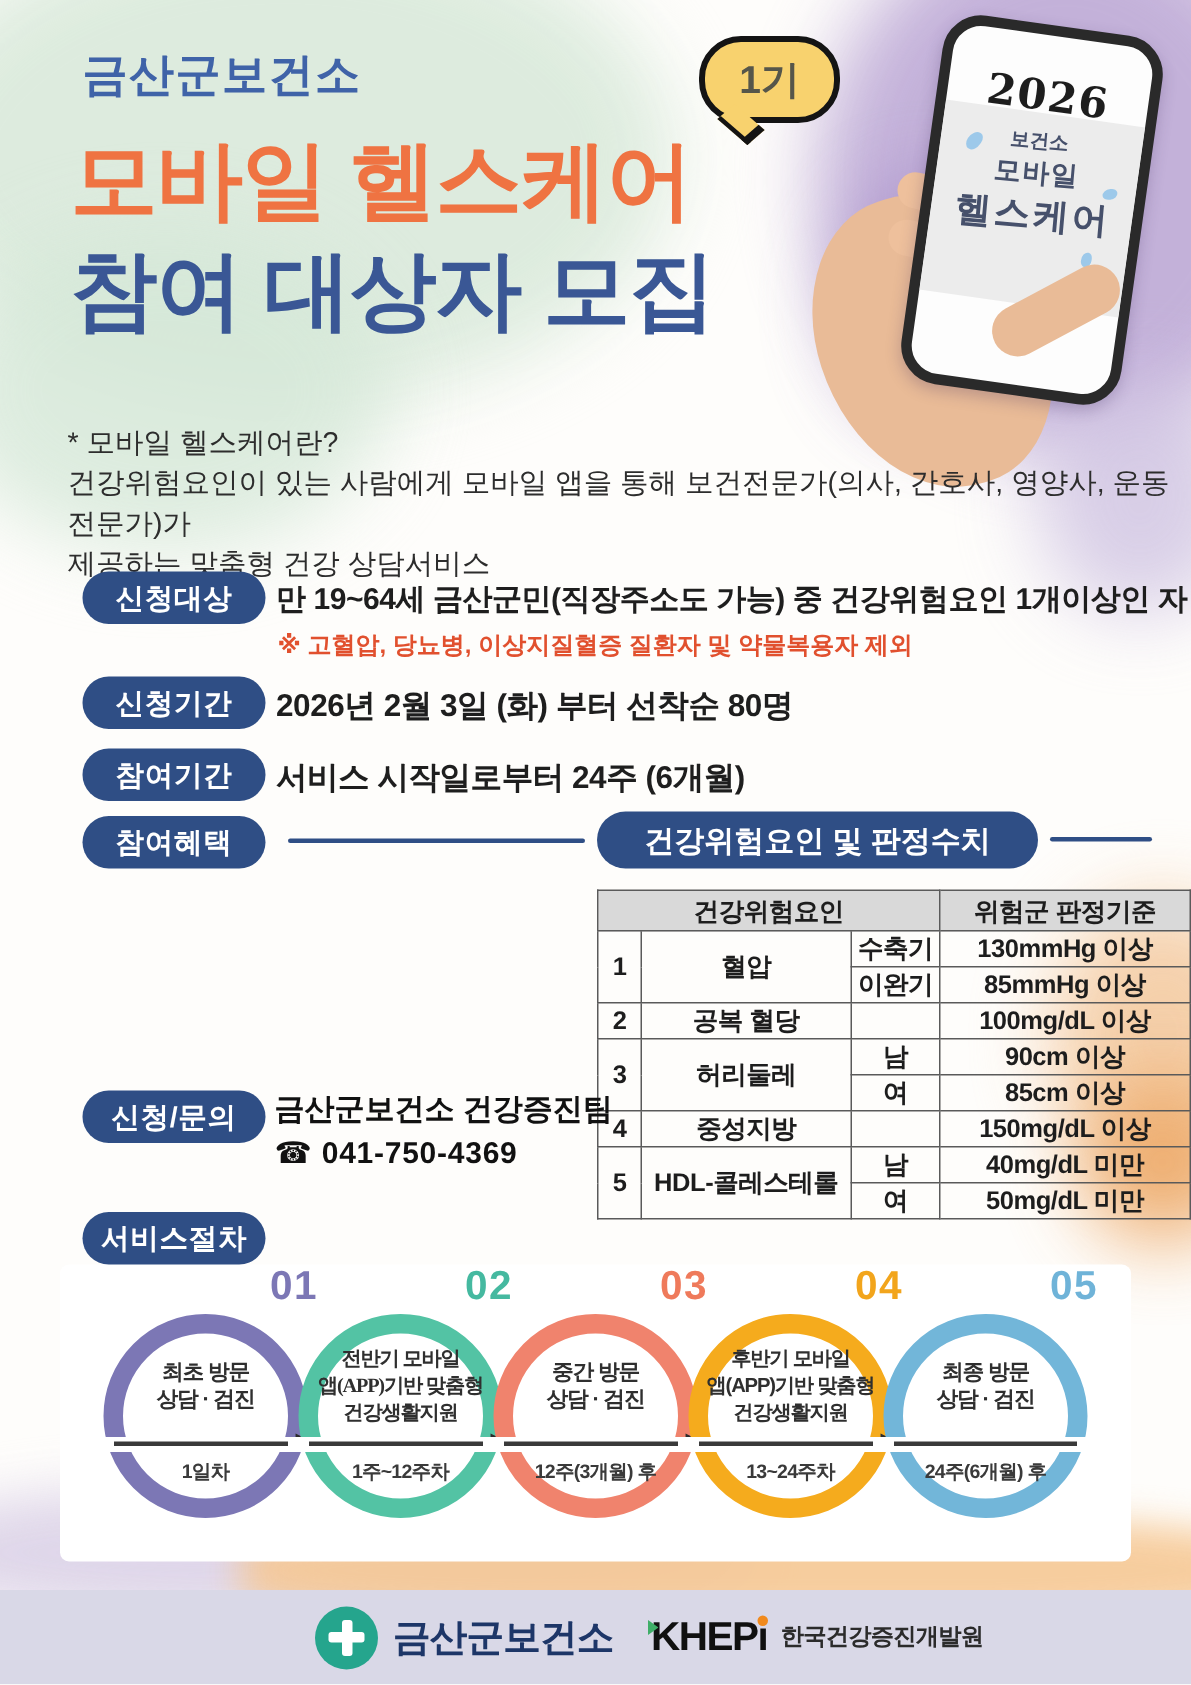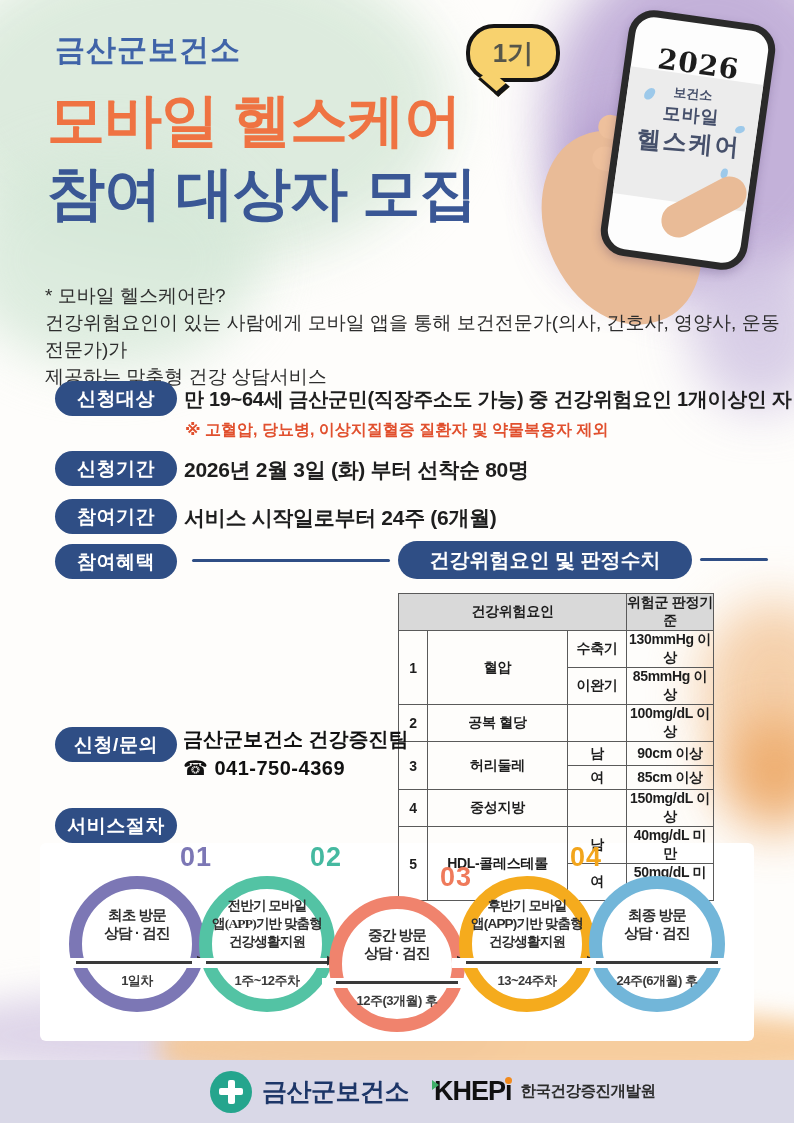--- a/index.html
+++ b/index.html
@@ -59,21 +59,21 @@
 
   .pill-wide { position:absolute; left:398px; top:541px; width:294px; height:38px; background:#2f4e85; border-radius:19px; display:flex; align-items:center; justify-content:center; color:#fff; font-size:20px; font-weight:800; }
 
   
   .benefits { position:absolute; left:42px; top:583px; font-size:19px; font-weight:700; color:#222; line-height:28.5px; letter-spacing:-.5px; }
   .benefits li { list-style:none; }
   .benefits li:before { content:"\00B7\00A0"; font-weight:900; }
   .red-inline { color:#e1502e; }
 
   
-  .risk-table { position:absolute; left:398px; top:593px; width:316px; border-collapse:collapse; font-size:14px; color:#1d1d1d; }
+  .risk-table { position:absolute; left:398px; top:593px; width:396px; border-collapse:collapse; font-size:17px; color:#1d1d1d; }
   .risk-table th, .risk-table td { border:1.5px solid #5a5a5a; text-align:center; padding:0; height:24px; font-weight:700; letter-spacing:-.3px; }
   .risk-table thead th { background:#d9d9d9; height:27px; font-weight:700; }
   .col-no { width:29px; } .col-name { width:140px; } .col-sub { width:59px; }
 
   
   .contact-team { position:absolute; left:183px; top:726px; font-size:20px; font-weight:700; color:#111; }
   .contact-phone { position:absolute; left:183px; top:756px; font-size:20px; font-weight:700; color:#111; letter-spacing:.5px; }
 
   
   .step { position:absolute; width:150px; top:840px; height:200px; }
@@ -240,21 +240,21 @@
     <div class="ring" style="border-color: rgb(83, 195, 164);"></div>
     <div class="ring-gap"></div>
     <div class="step-title" style="font-size:13.5px;font-family:Liberation Serif, serif;">전반기 모바일
 앱(APP)기반 맞춤형
 건강생활지원</div>
     <div class="step-line"></div>
     <div class="step-sub">1주~12주차</div>
   </div>
   <div class="arrow" style="left:327px;">▶</div>
 
-  <div class="step" style="left:322px;margin-top:20px;">
+  <div class="step" style="left:322px;">
     <div class="step-num" style="color: rgb(239, 122, 91);">03</div>
     <div class="ring" style="border-color: rgb(240, 131, 109);"></div>
     <div class="ring-gap"></div>
     <div class="step-title">중간 방문
 상담 · 검진</div>
     <div class="step-line"></div>
     <div class="step-sub">12주(3개월) 후</div>
   </div>
   <div class="arrow" style="left:457px;">▶</div>
 
@@ -264,20 +264,21 @@
     <div class="ring-gap"></div>
     <div class="step-title" style="font-size:13.5px;">후반기 모바일
 앱(APP)기반 맞춤형
 건강생활지원</div>
     <div class="step-line"></div>
     <div class="step-sub">13~24주차</div>
   </div>
   <div class="arrow" style="left:587px;">▶</div>
 
   <div class="step" style="left:582px;">
+    <div class="step-num" style="color: rgb(111, 179, 216);">05</div>
     <div class="ring" style="border-color: rgb(114, 182, 217);"></div>
     <div class="ring-gap"></div>
     <div class="step-title">최종 방문
 상담 · 검진</div>
     <div class="step-line"></div>
     <div class="step-sub">24주(6개월) 후</div>
   </div>
 
   <div class="footer">
     <div class="flogo flogo1">

